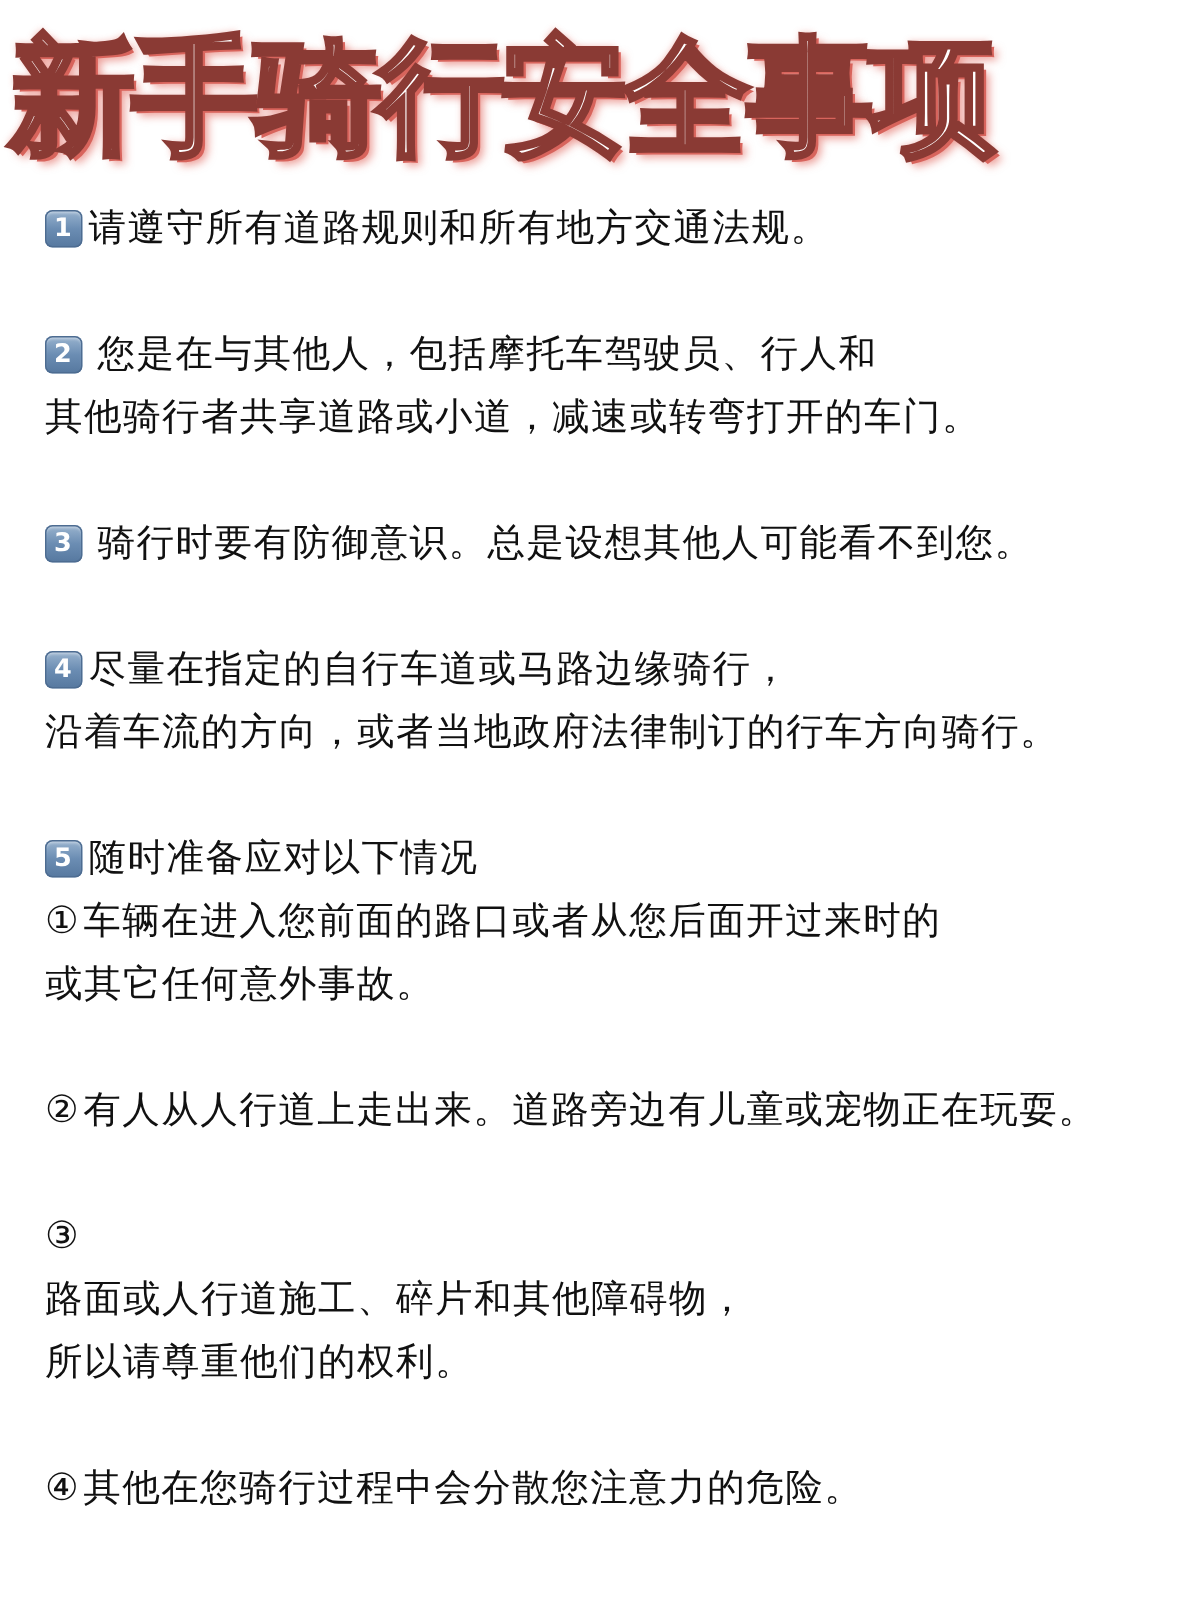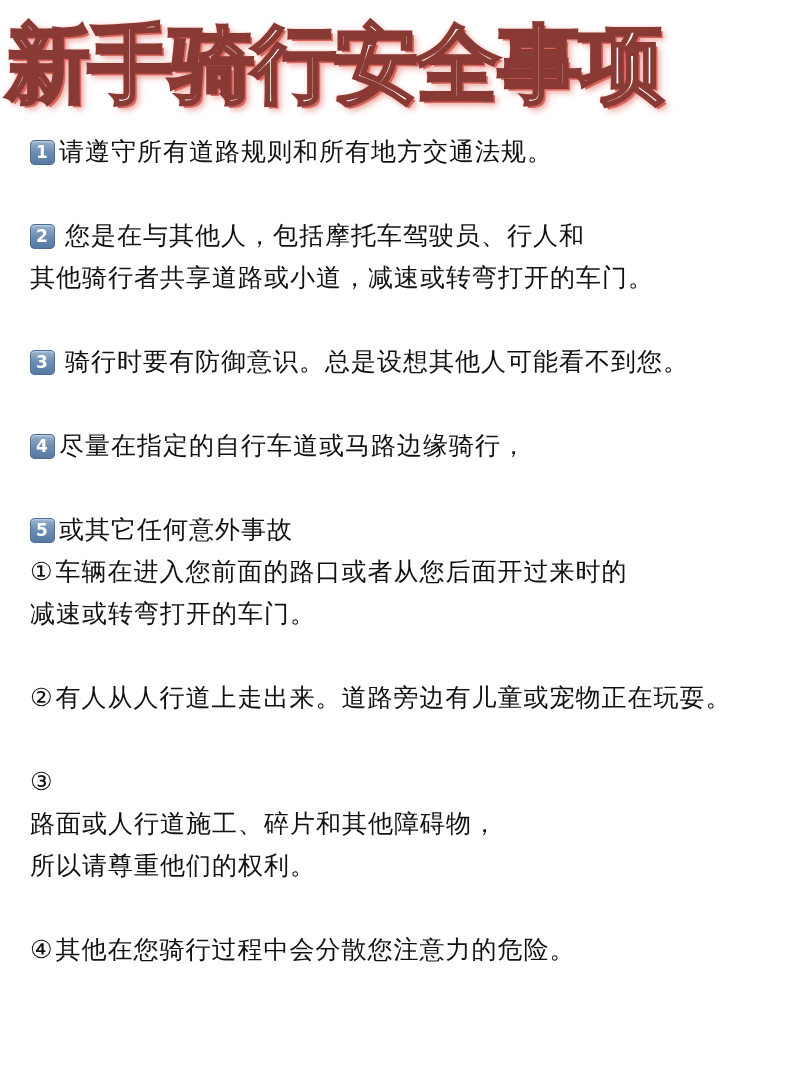--- a/index.html
+++ b/index.html
@@ -102,33 +102,36 @@
   <div class="line">
     <span class="keycap spaced">3</span>
     <span>骑行时要有防御意识。总是设想其他人可能看不到您。</span>
   </div>
   <div class="gap"></div>
 
   <div class="line">
     <span class="keycap">4</span>
     <span>尽量在指定的自行车道或马路边缘骑行，</span>
   </div>
+  <div class="line">
+    <span>沿着车流的方向，或者当地政府法律制订的行车方向骑行。</span>
+  </div>
   <div class="gap"></div>
 
   <div class="line">
     <span class="keycap">5</span>
-    <span>或其它任何意外事故</span>
+    <span>随时准备应对以下情况</span>
   </div>
 
   <div class="line">
     <span class="sub-num">①</span>
     <span>车辆在进入您前面的路口或者从您后面开过来时的</span>
   </div>
   <div class="line">
-    <span>减速或转弯打开的车门。</span>
+    <span>或其它任何意外事故。</span>
   </div>
   <div class="gap"></div>
 
   <div class="line">
     <span class="sub-num">②</span>
     <span>有人从人行道上走出来。道路旁边有儿童或宠物正在玩耍。</span>
   </div>
   <div class="gap"></div>
 
   <div class="line">

